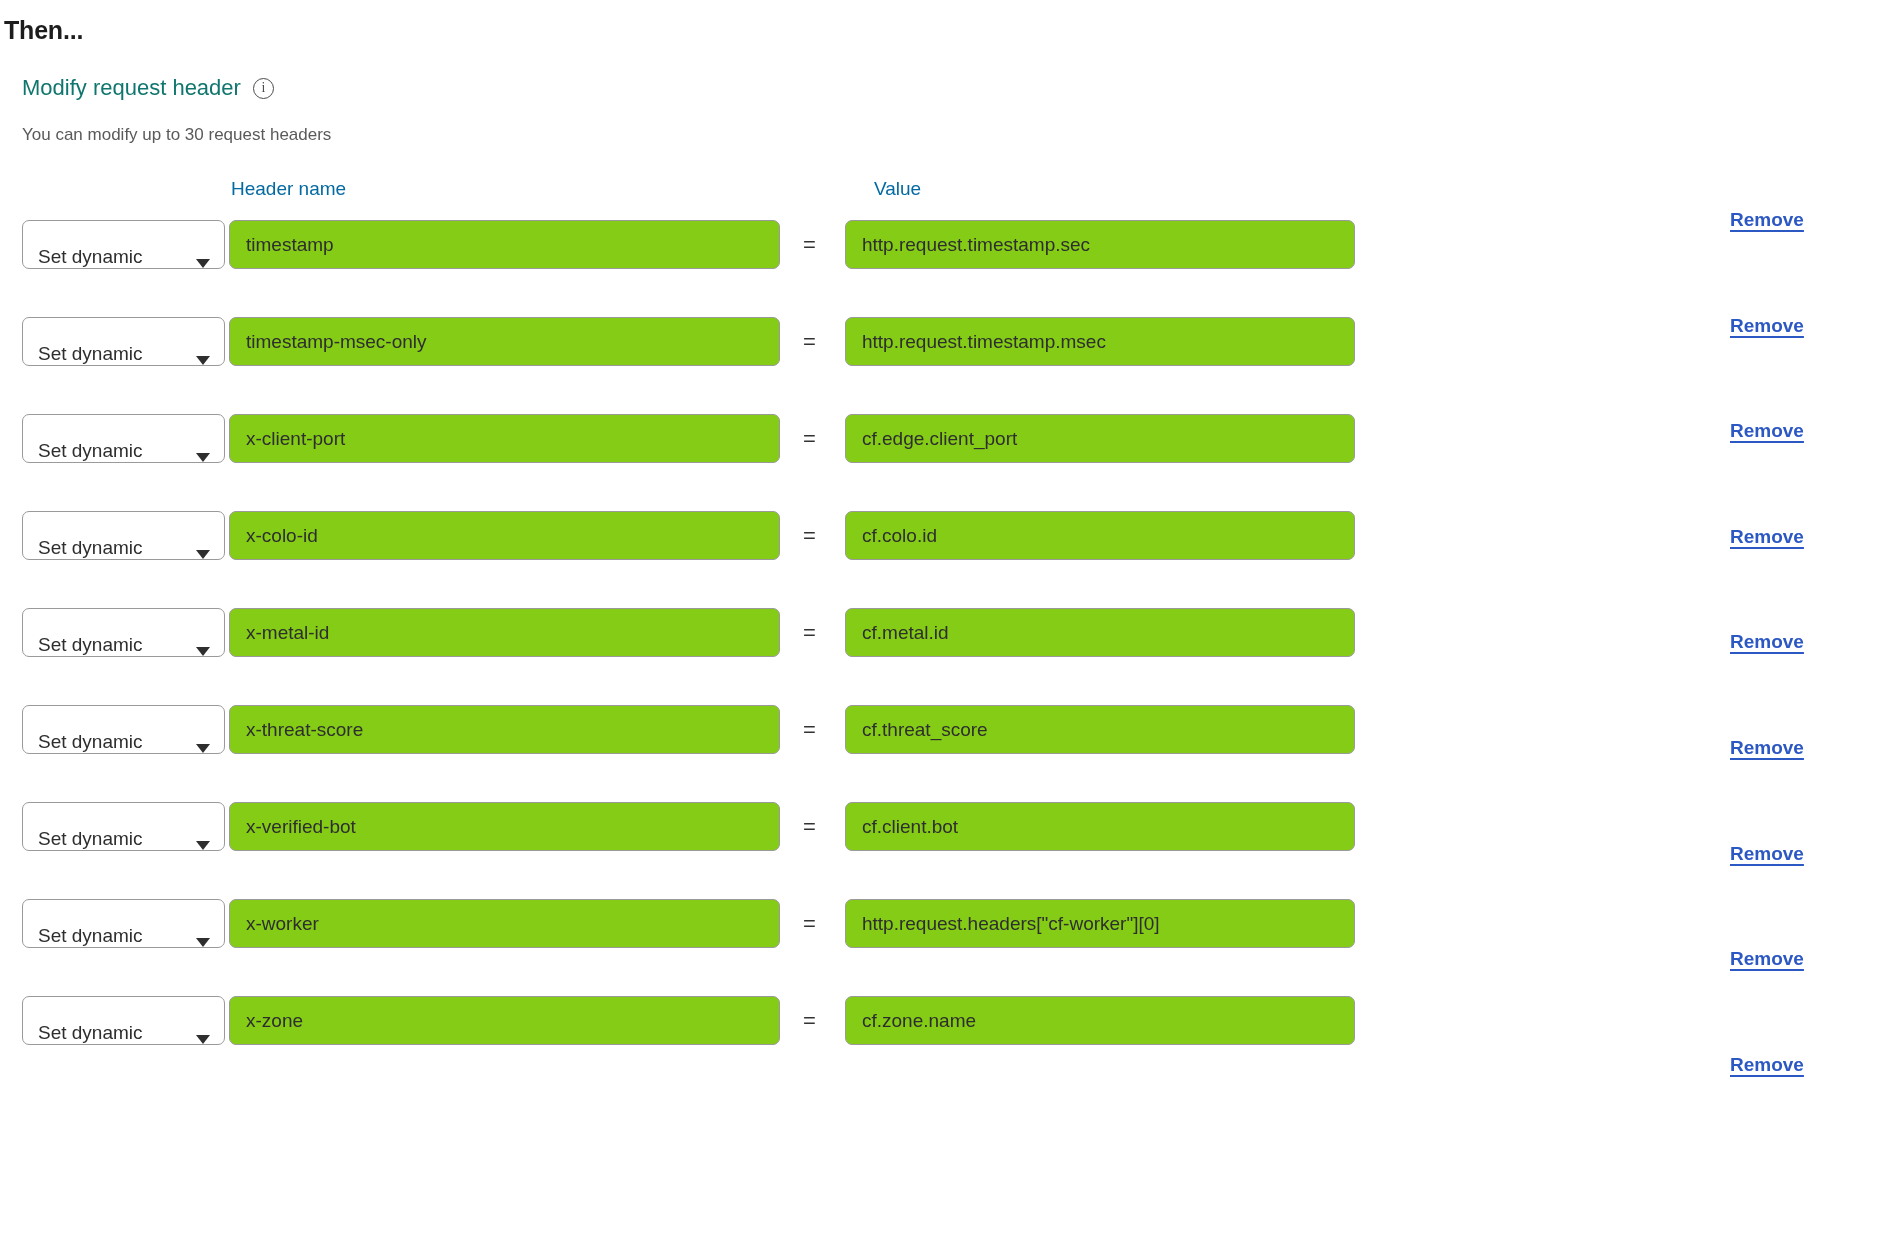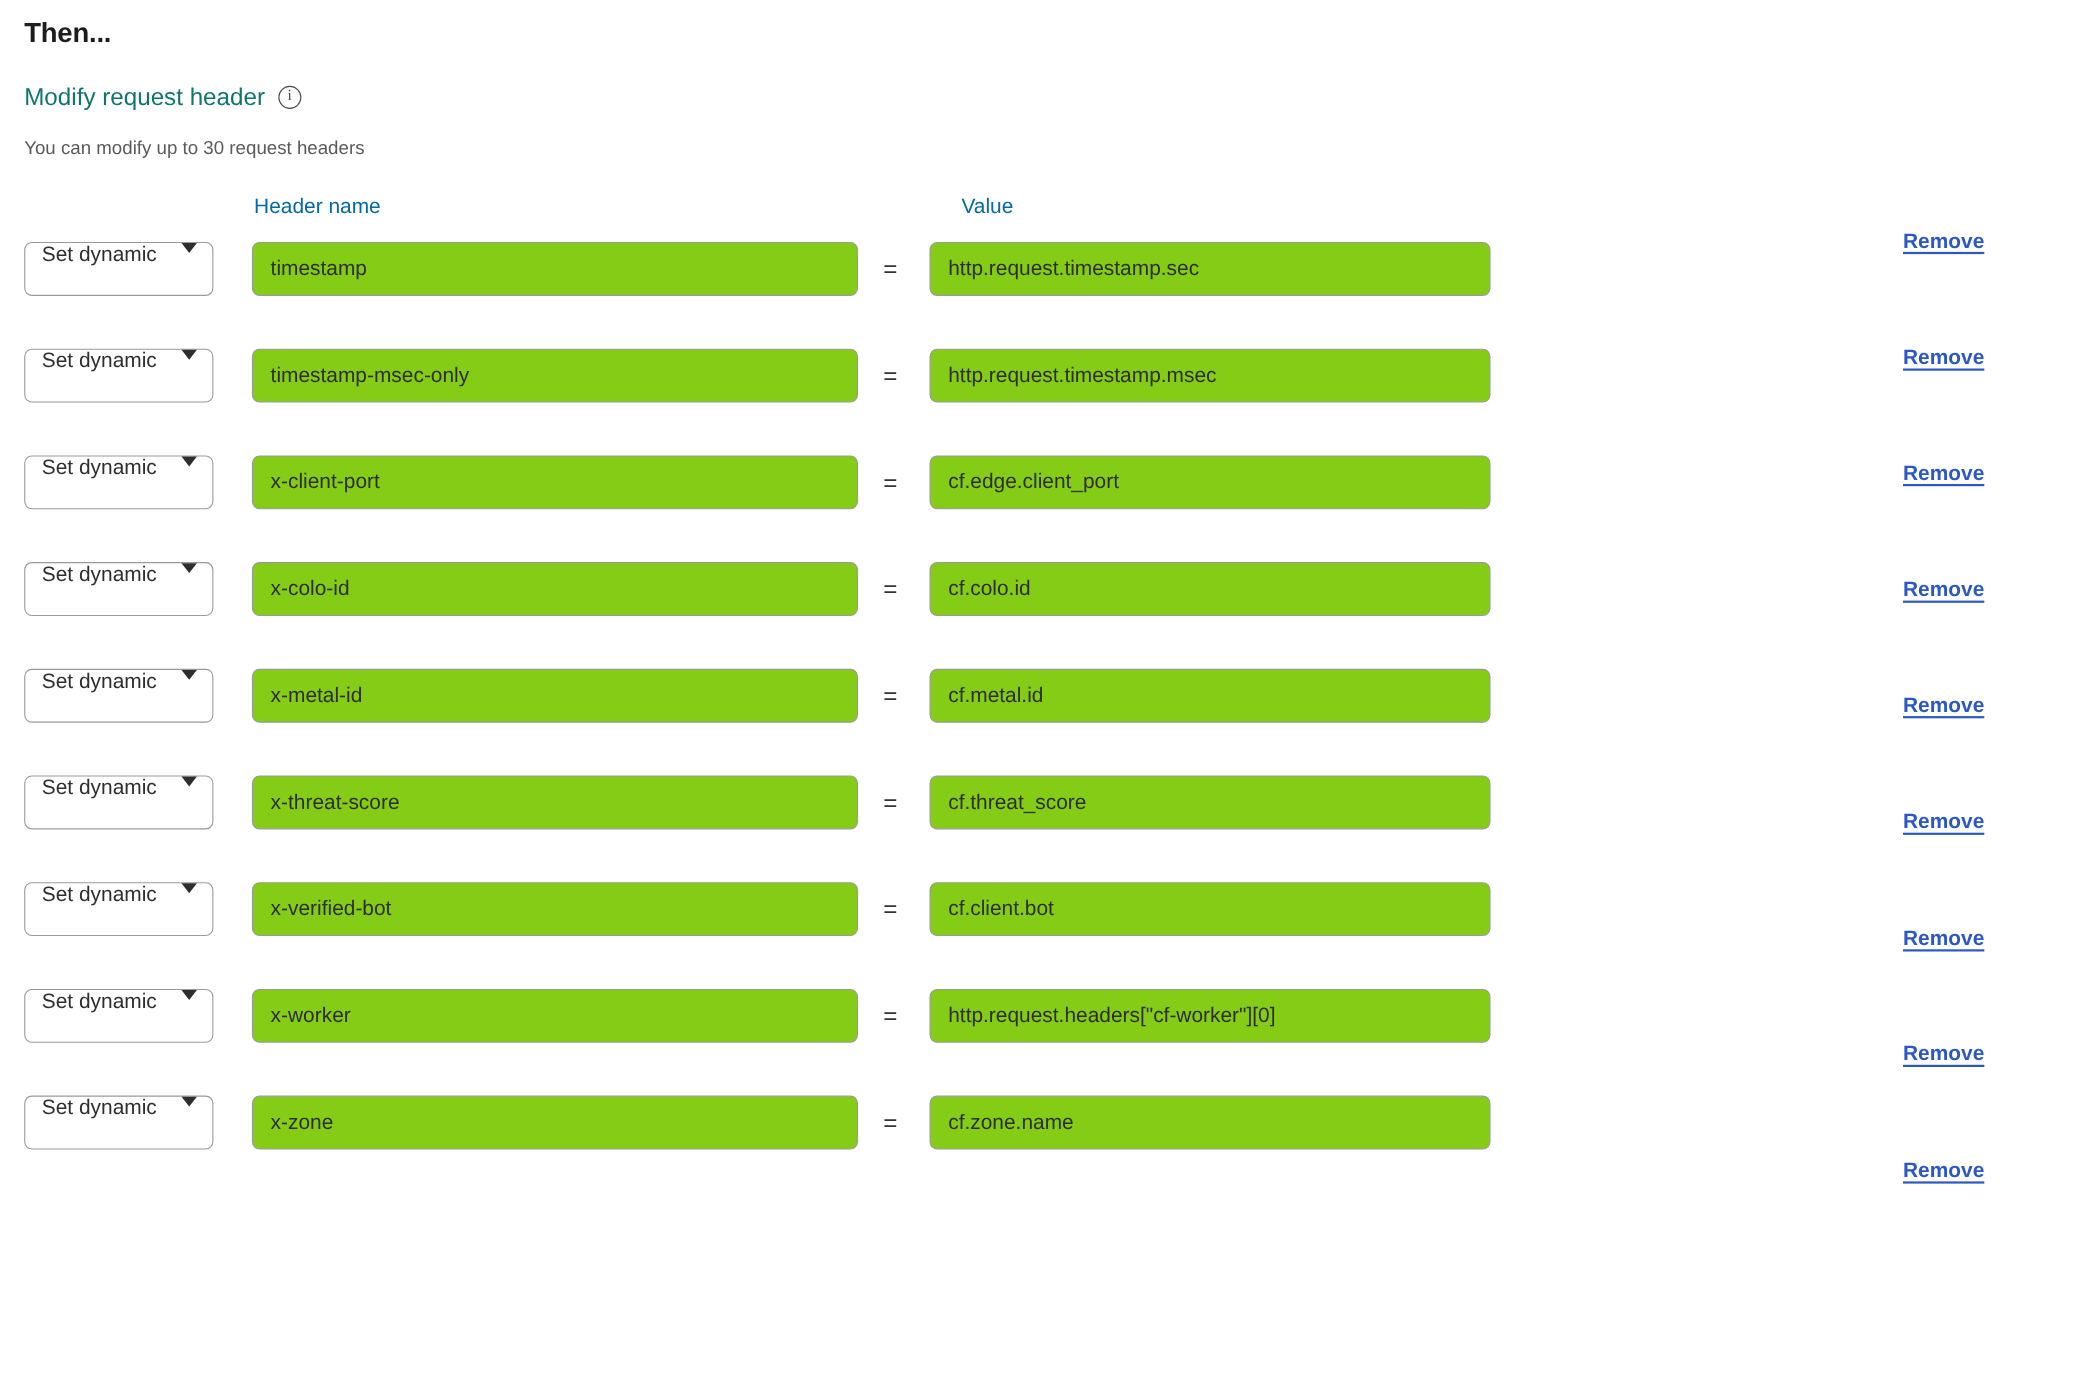--- a/index.html
+++ b/index.html
@@ -20,21 +20,21 @@
   .page {
     position: relative;
     width: 1896px;
     height: 1258px;
     padding: 0;
   }
 
   
   .then-title {
     position: absolute;
-    left: 22px;
+    left: 4px;
     top: 16px;
     font-size: 25px;
     font-weight: bold;
     color: #1d1d1d;
     letter-spacing: -0.2px;
   }
 
   .modify-row {
     position: absolute;
     left: 22px;
@@ -89,27 +89,27 @@
   }
   .row {
     position: relative;
     height: 97px;
   }
 
   .select-wrap {
     position: absolute;
     left: 22px;
     top: 13px;
-    width: 172px;
+    width: 203px;
     height: 49px;
     border: 1.2px solid #9a9a9a;
     border-radius: 7px;
     background: #ffffff;
     display: flex;
-    align-items: flex-start;
+    align-items: flex-end;
     padding: 0 14px 0 15px;
     cursor: pointer;
   }
   .select-label {
     font-size: 19px;
     color: #2e2e2e;
     flex: 1;
     white-space: nowrap;
   }
   .caret {

